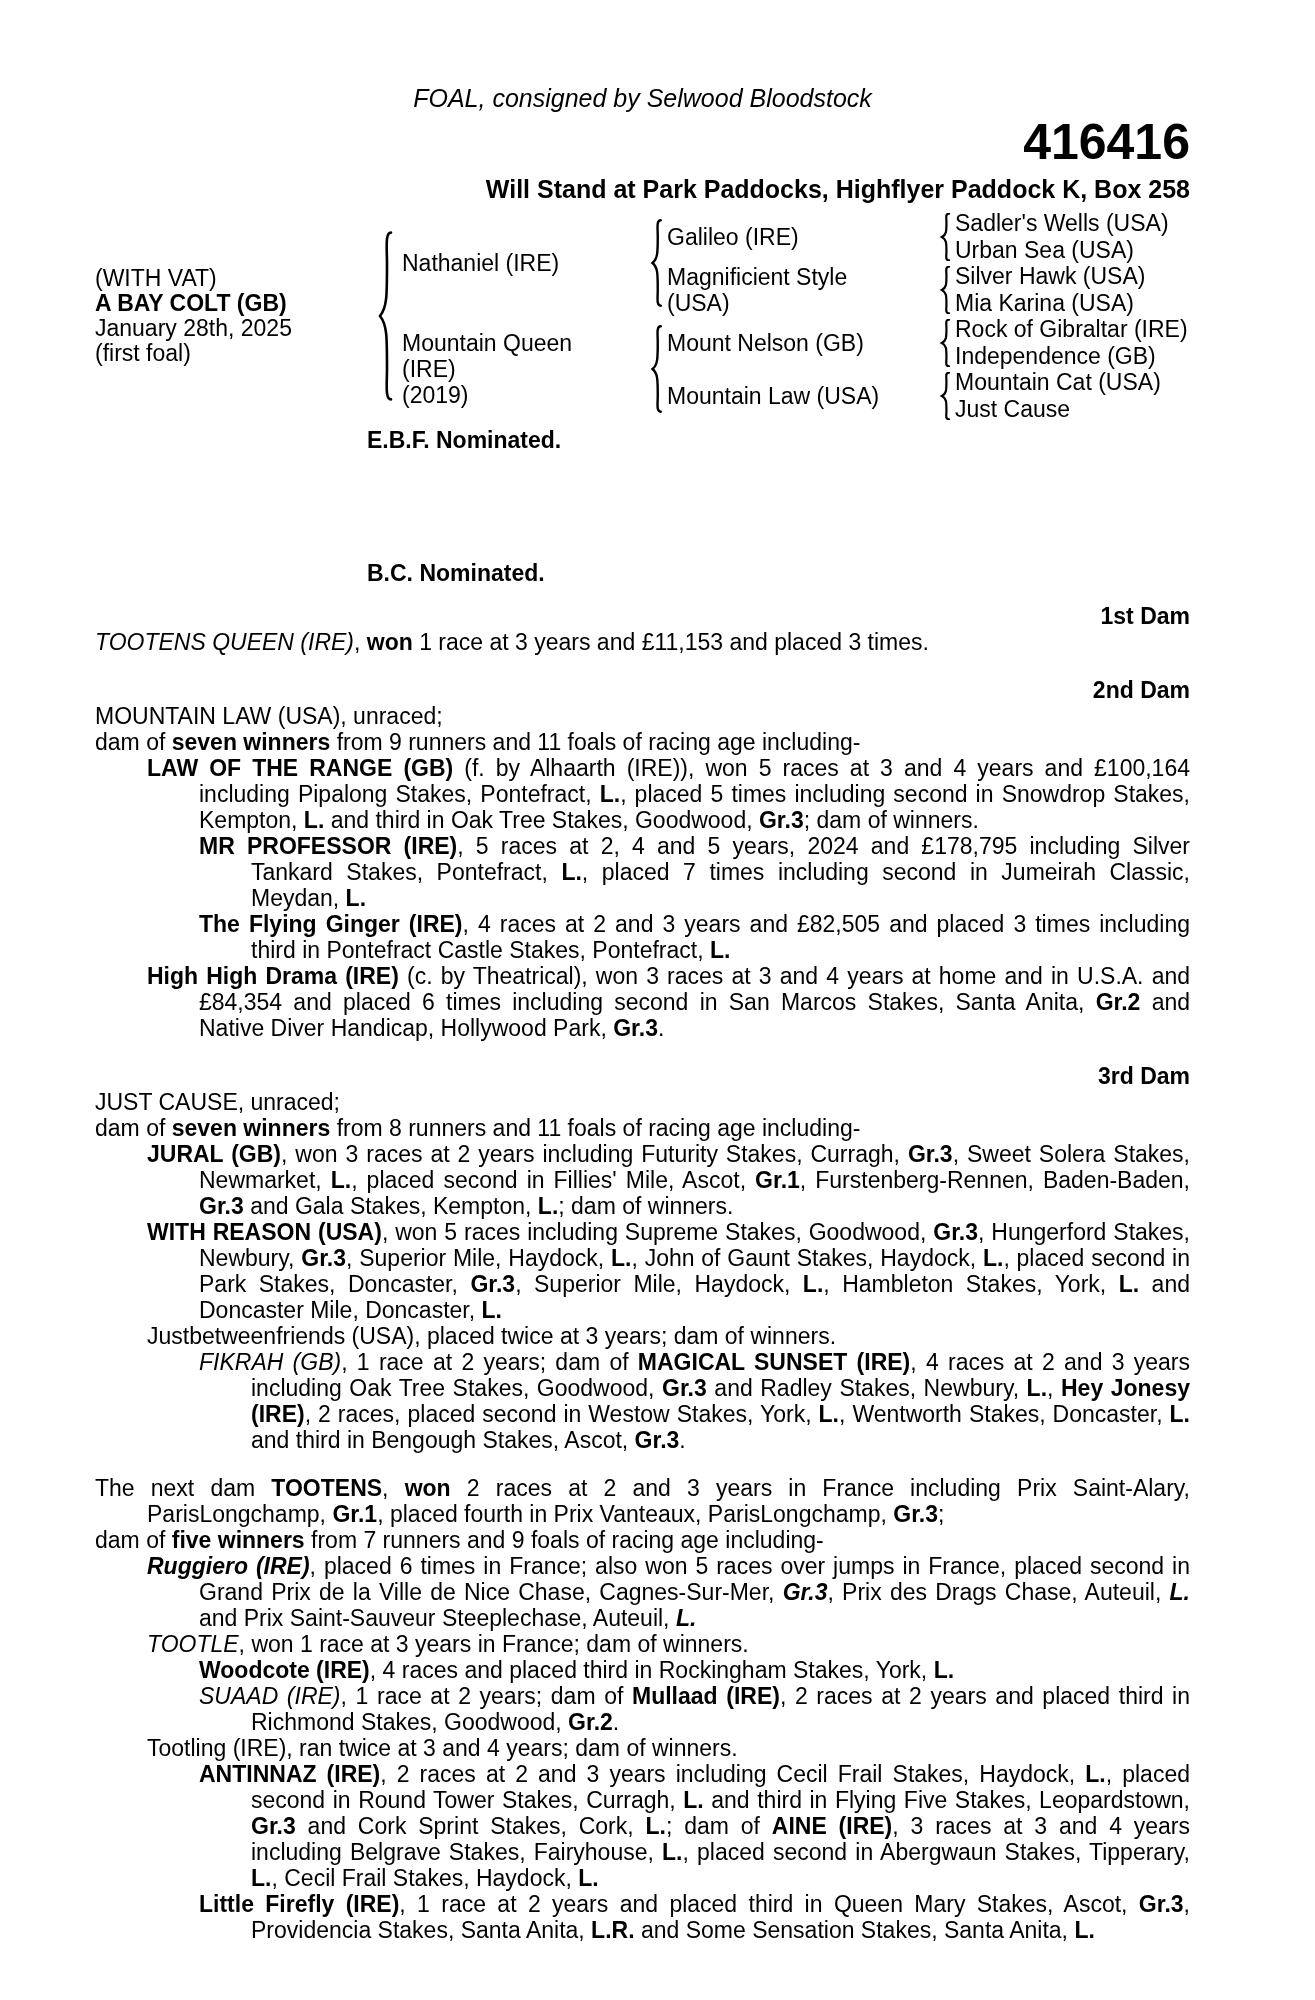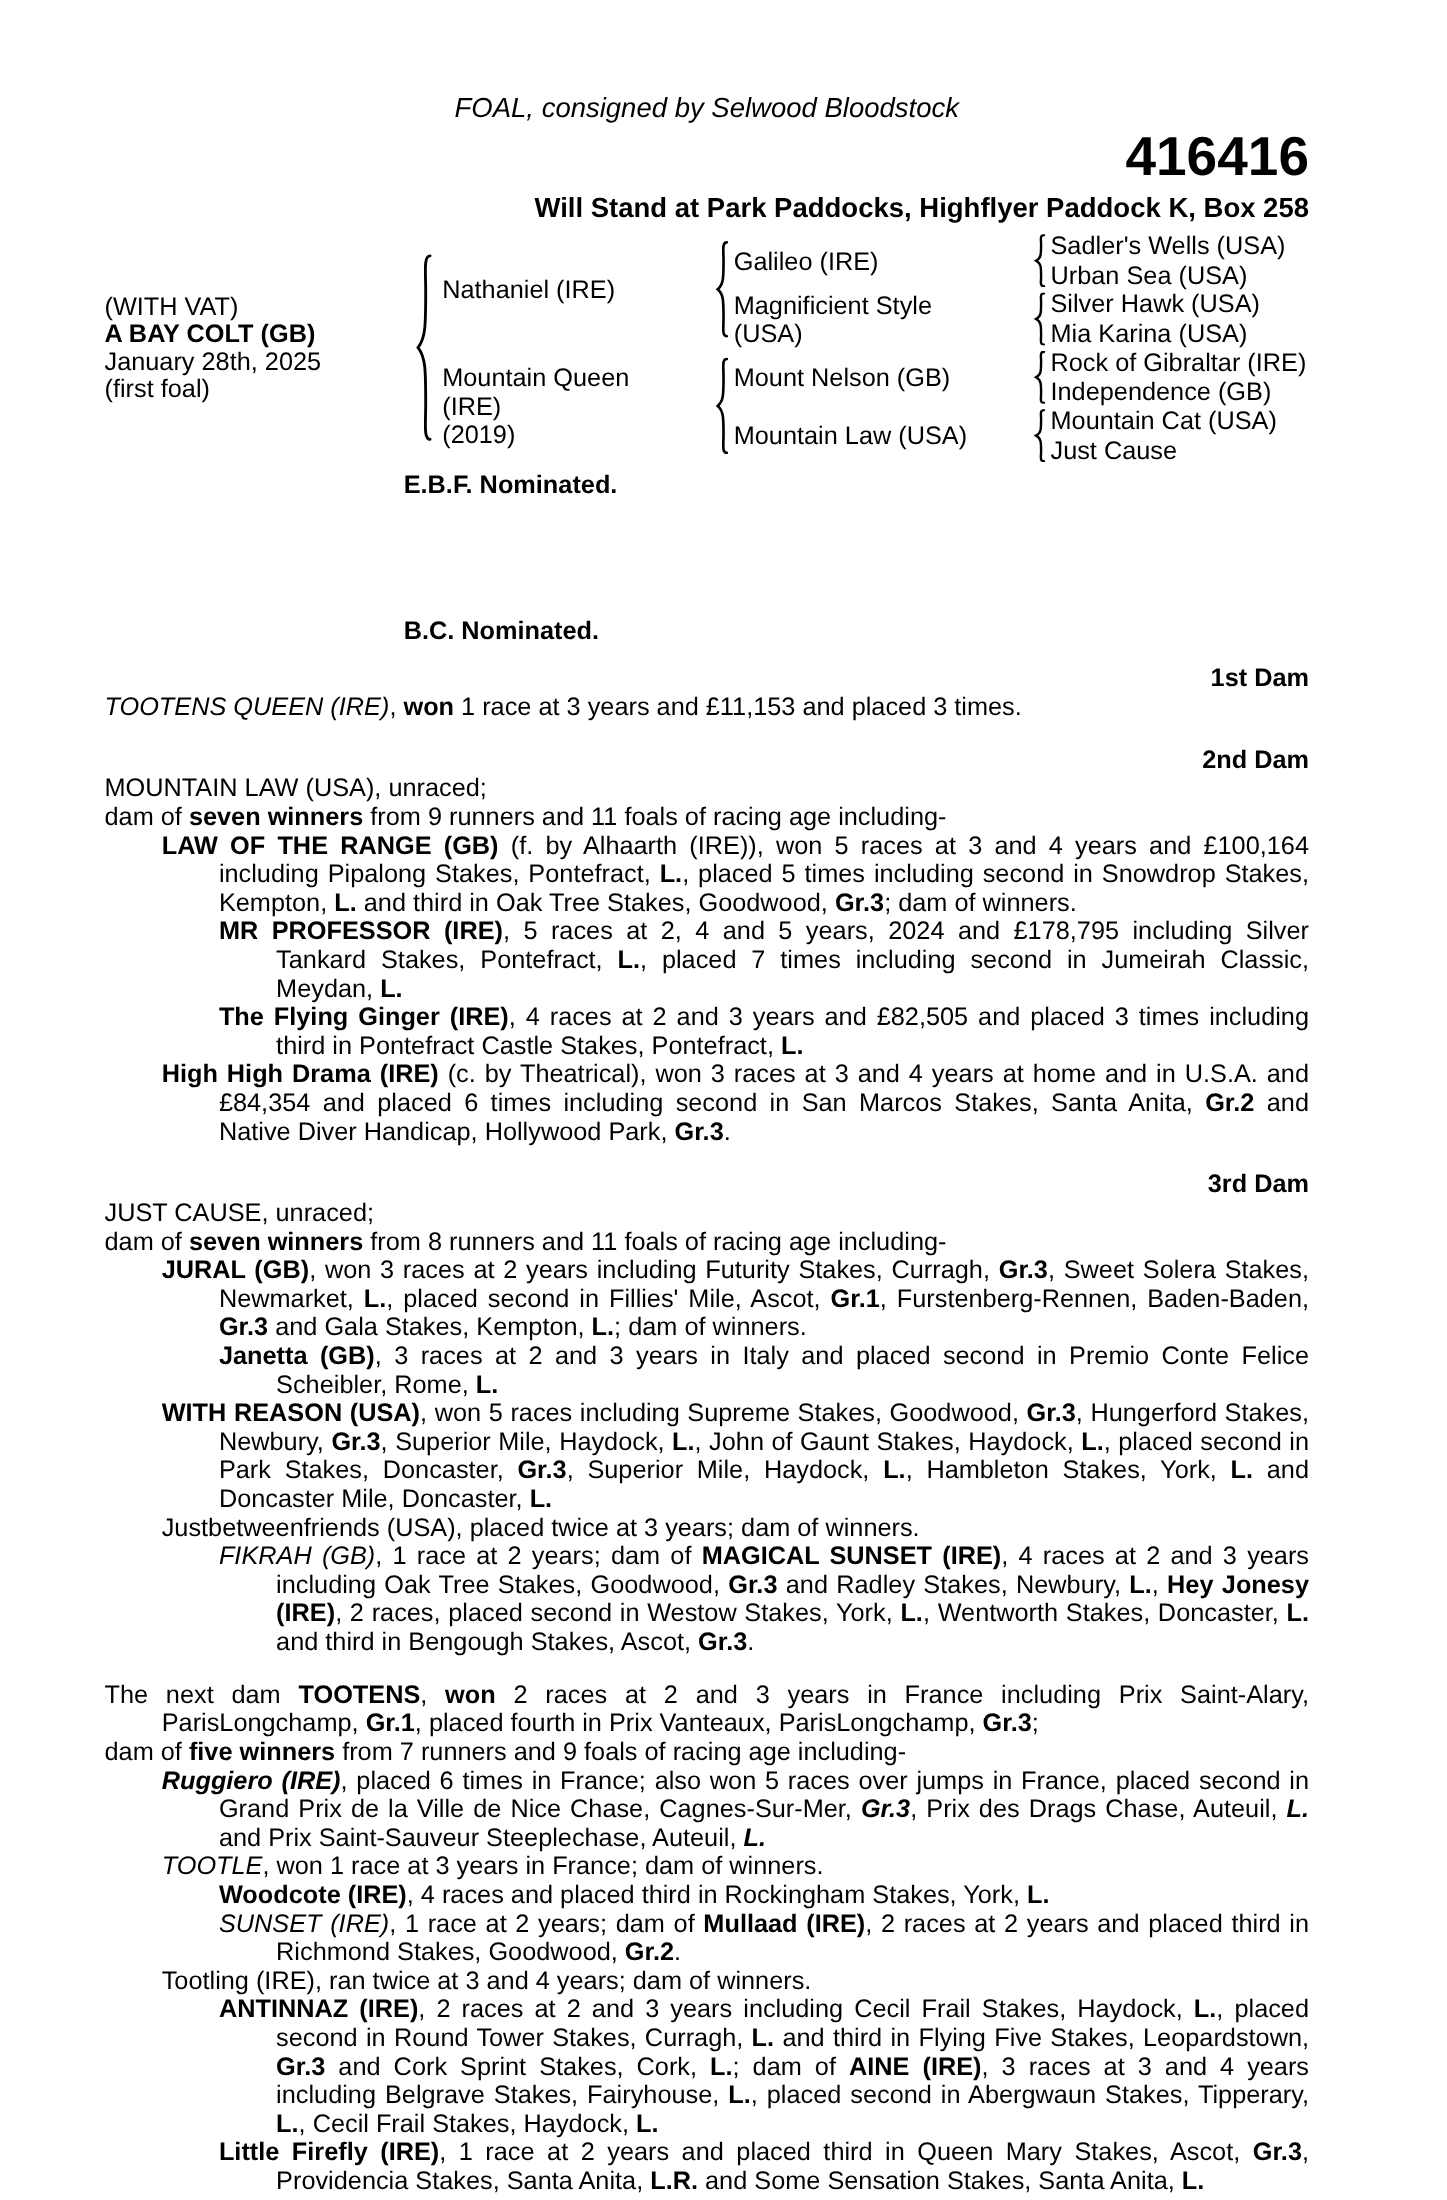--- a/index.html
+++ b/index.html
@@ -157,31 +157,30 @@
         <div class="para ind1"><span class="b">LAW OF THE RANGE (GB)</span><span> (f. by Alhaarth (IRE)), won 5 races at 3 and 4 years and £100,164 including Pipalong Stakes, Pontefract, </span><span class="b">L.</span><span>, placed 5 times including second in Snowdrop Stakes, Kempton, </span><span class="b">L.</span><span> and third in Oak Tree Stakes, Goodwood, </span><span class="b">Gr.3</span><span>; dam of winners.</span></div>
         <div class="para ind2"><span class="b">MR PROFESSOR (IRE)</span><span>, 5 races at 2, 4 and 5 years, 2024 and £178,795 including Silver Tankard Stakes, Pontefract, </span><span class="b">L.</span><span>, placed 7 times including second in Jumeirah Classic, Meydan, </span><span class="b">L.</span></div>
         <div class="para ind2"><span class="b">The Flying Ginger (IRE)</span><span>, 4 races at 2 and 3 years and £82,505 and placed 3 times including third in Pontefract Castle Stakes, Pontefract, </span><span class="b">L.</span></div>
         <div class="para ind1"><span class="b">High High Drama (IRE)</span><span> (c. by Theatrical), won 3 races at 3 and 4 years at home and in U.S.A. and £84,354 and placed 6 times including second in San Marcos Stakes, Santa Anita, </span><span class="b">Gr.2</span><span> and Native Diver Handicap, Hollywood Park, </span><span class="b">Gr.3</span><span>.</span></div>
       </section>
       <section class="dam-section">
         <div class="sec-head">3rd Dam</div>
         <div class="para ind0"><span>JUST CAUSE, unraced;</span></div>
         <div class="para ind0"><span>dam of </span><span class="b">seven winners</span><span> from 8 runners and 11 foals of racing age including-</span></div>
         <div class="para ind1"><span class="b">JURAL (GB)</span><span>, won 3 races at 2 years including Futurity Stakes, Curragh, </span><span class="b">Gr.3</span><span>, Sweet Solera Stakes, Newmarket, </span><span class="b">L.</span><span>, placed second in Fillies' Mile, Ascot, </span><span class="b">Gr.1</span><span>, Furstenberg-Rennen, Baden-Baden, </span><span class="b">Gr.3</span><span> and Gala Stakes, Kempton, </span><span class="b">L.</span><span>; dam of winners.</span></div>
-        <div class="para ind2"><span class="b">Janetta (GB)</span><span>, 3 races at 2 and 3 years in Italy and placed second in Premio Conte Felice Scheibler, Rome, </span><span class="b">L.</span></div>
         <div class="para ind1"><span class="b">WITH REASON (USA)</span><span>, won 5 races including Supreme Stakes, Goodwood, </span><span class="b">Gr.3</span><span>, Hungerford Stakes, Newbury, </span><span class="b">Gr.3</span><span>, Superior Mile, Haydock, </span><span class="b">L.</span><span>, John of Gaunt Stakes, Haydock, </span><span class="b">L.</span><span>, placed second in Park Stakes, Doncaster, </span><span class="b">Gr.3</span><span>, Superior Mile, Haydock, </span><span class="b">L.</span><span>, Hambleton Stakes, York, </span><span class="b">L.</span><span> and Doncaster Mile, Doncaster, </span><span class="b">L.</span></div>
         <div class="para ind1"><span>Justbetweenfriends (USA), placed twice at 3 years; dam of winners.</span></div>
         <div class="para ind2"><span class="i">FIKRAH (GB)</span><span>, 1 race at 2 years; dam of </span><span class="b">MAGICAL SUNSET (IRE)</span><span>, 4 races at 2 and 3 years including Oak Tree Stakes, Goodwood, </span><span class="b">Gr.3</span><span> and Radley Stakes, Newbury, </span><span class="b">L.</span><span>, </span><span class="b">Hey Jonesy (IRE)</span><span>, 2 races, placed second in Westow Stakes, York, </span><span class="b">L.</span><span>, Wentworth Stakes, Doncaster, </span><span class="b">L.</span><span> and third in Bengough Stakes, Ascot, </span><span class="b">Gr.3</span><span>.</span></div>
       </section>
       <section class="dam-section">
         <div class="para ind0"><span>The next dam </span><span class="b">TOOTENS</span><span>, </span><span class="b">won</span><span> 2 races at 2 and 3 years in France including Prix Saint-Alary, ParisLongchamp, </span><span class="b">Gr.1</span><span>, placed fourth in Prix Vanteaux, ParisLongchamp, </span><span class="b">Gr.3</span><span>;</span></div>
         <div class="para ind0"><span>dam of </span><span class="b">five winners</span><span> from 7 runners and 9 foals of racing age including-</span></div>
         <div class="para ind1"><span class="b i">Ruggiero (IRE)</span><span>, placed 6 times in France; also won 5 races over jumps in France, placed second in Grand Prix de la Ville de Nice Chase, Cagnes-Sur-Mer, </span><span class="b i">Gr.3</span><span>, Prix des Drags Chase, Auteuil, </span><span class="b i">L.</span><span> and Prix Saint-Sauveur Steeplechase, Auteuil, </span><span class="b i">L.</span></div>
         <div class="para ind1"><span class="i">TOOTLE</span><span>, won 1 race at 3 years in France; dam of winners.</span></div>
         <div class="para ind2"><span class="b">Woodcote (IRE)</span><span>, 4 races and placed third in Rockingham Stakes, York, </span><span class="b">L.</span></div>
-        <div class="para ind2"><span class="i">SUNSET (IRE)</span><span>, 1 race at 2 years; dam of </span><span class="b">Mullaad (IRE)</span><span>, 2 races at 2 years and placed third in Richmond Stakes, Goodwood, </span><span class="b">Gr.2</span><span>.</span></div>
+        <div class="para ind2"><span class="i">SUAAD (IRE)</span><span>, 1 race at 2 years; dam of </span><span class="b">Mullaad (IRE)</span><span>, 2 races at 2 years and placed third in Richmond Stakes, Goodwood, </span><span class="b">Gr.2</span><span>.</span></div>
         <div class="para ind1"><span>Tootling (IRE), ran twice at 3 and 4 years; dam of winners.</span></div>
         <div class="para ind2"><span class="b">ANTINNAZ (IRE)</span><span>, 2 races at 2 and 3 years including Cecil Frail Stakes, Haydock, </span><span class="b">L.</span><span>, placed second in Round Tower Stakes, Curragh, </span><span class="b">L.</span><span> and third in Flying Five Stakes, Leopardstown, </span><span class="b">Gr.3</span><span> and Cork Sprint Stakes, Cork, </span><span class="b">L.</span><span>; dam of </span><span class="b">AINE (IRE)</span><span>, 3 races at 3 and 4 years including Belgrave Stakes, Fairyhouse, </span><span class="b">L.</span><span>, placed second in Abergwaun Stakes, Tipperary, </span><span class="b">L.</span><span>, Cecil Frail Stakes, Haydock, </span><span class="b">L.</span></div>
         <div class="para ind2"><span class="b">Little Firefly (IRE)</span><span>, 1 race at 2 years and placed third in Queen Mary Stakes, Ascot, </span><span class="b">Gr.3</span><span>, Providencia Stakes, Santa Anita, </span><span class="b">L.R.</span><span> and Some Sensation Stakes, Santa Anita, </span><span class="b">L.</span></div>
       </section>
     </div>
 
 </div>
 
 </body></html>

